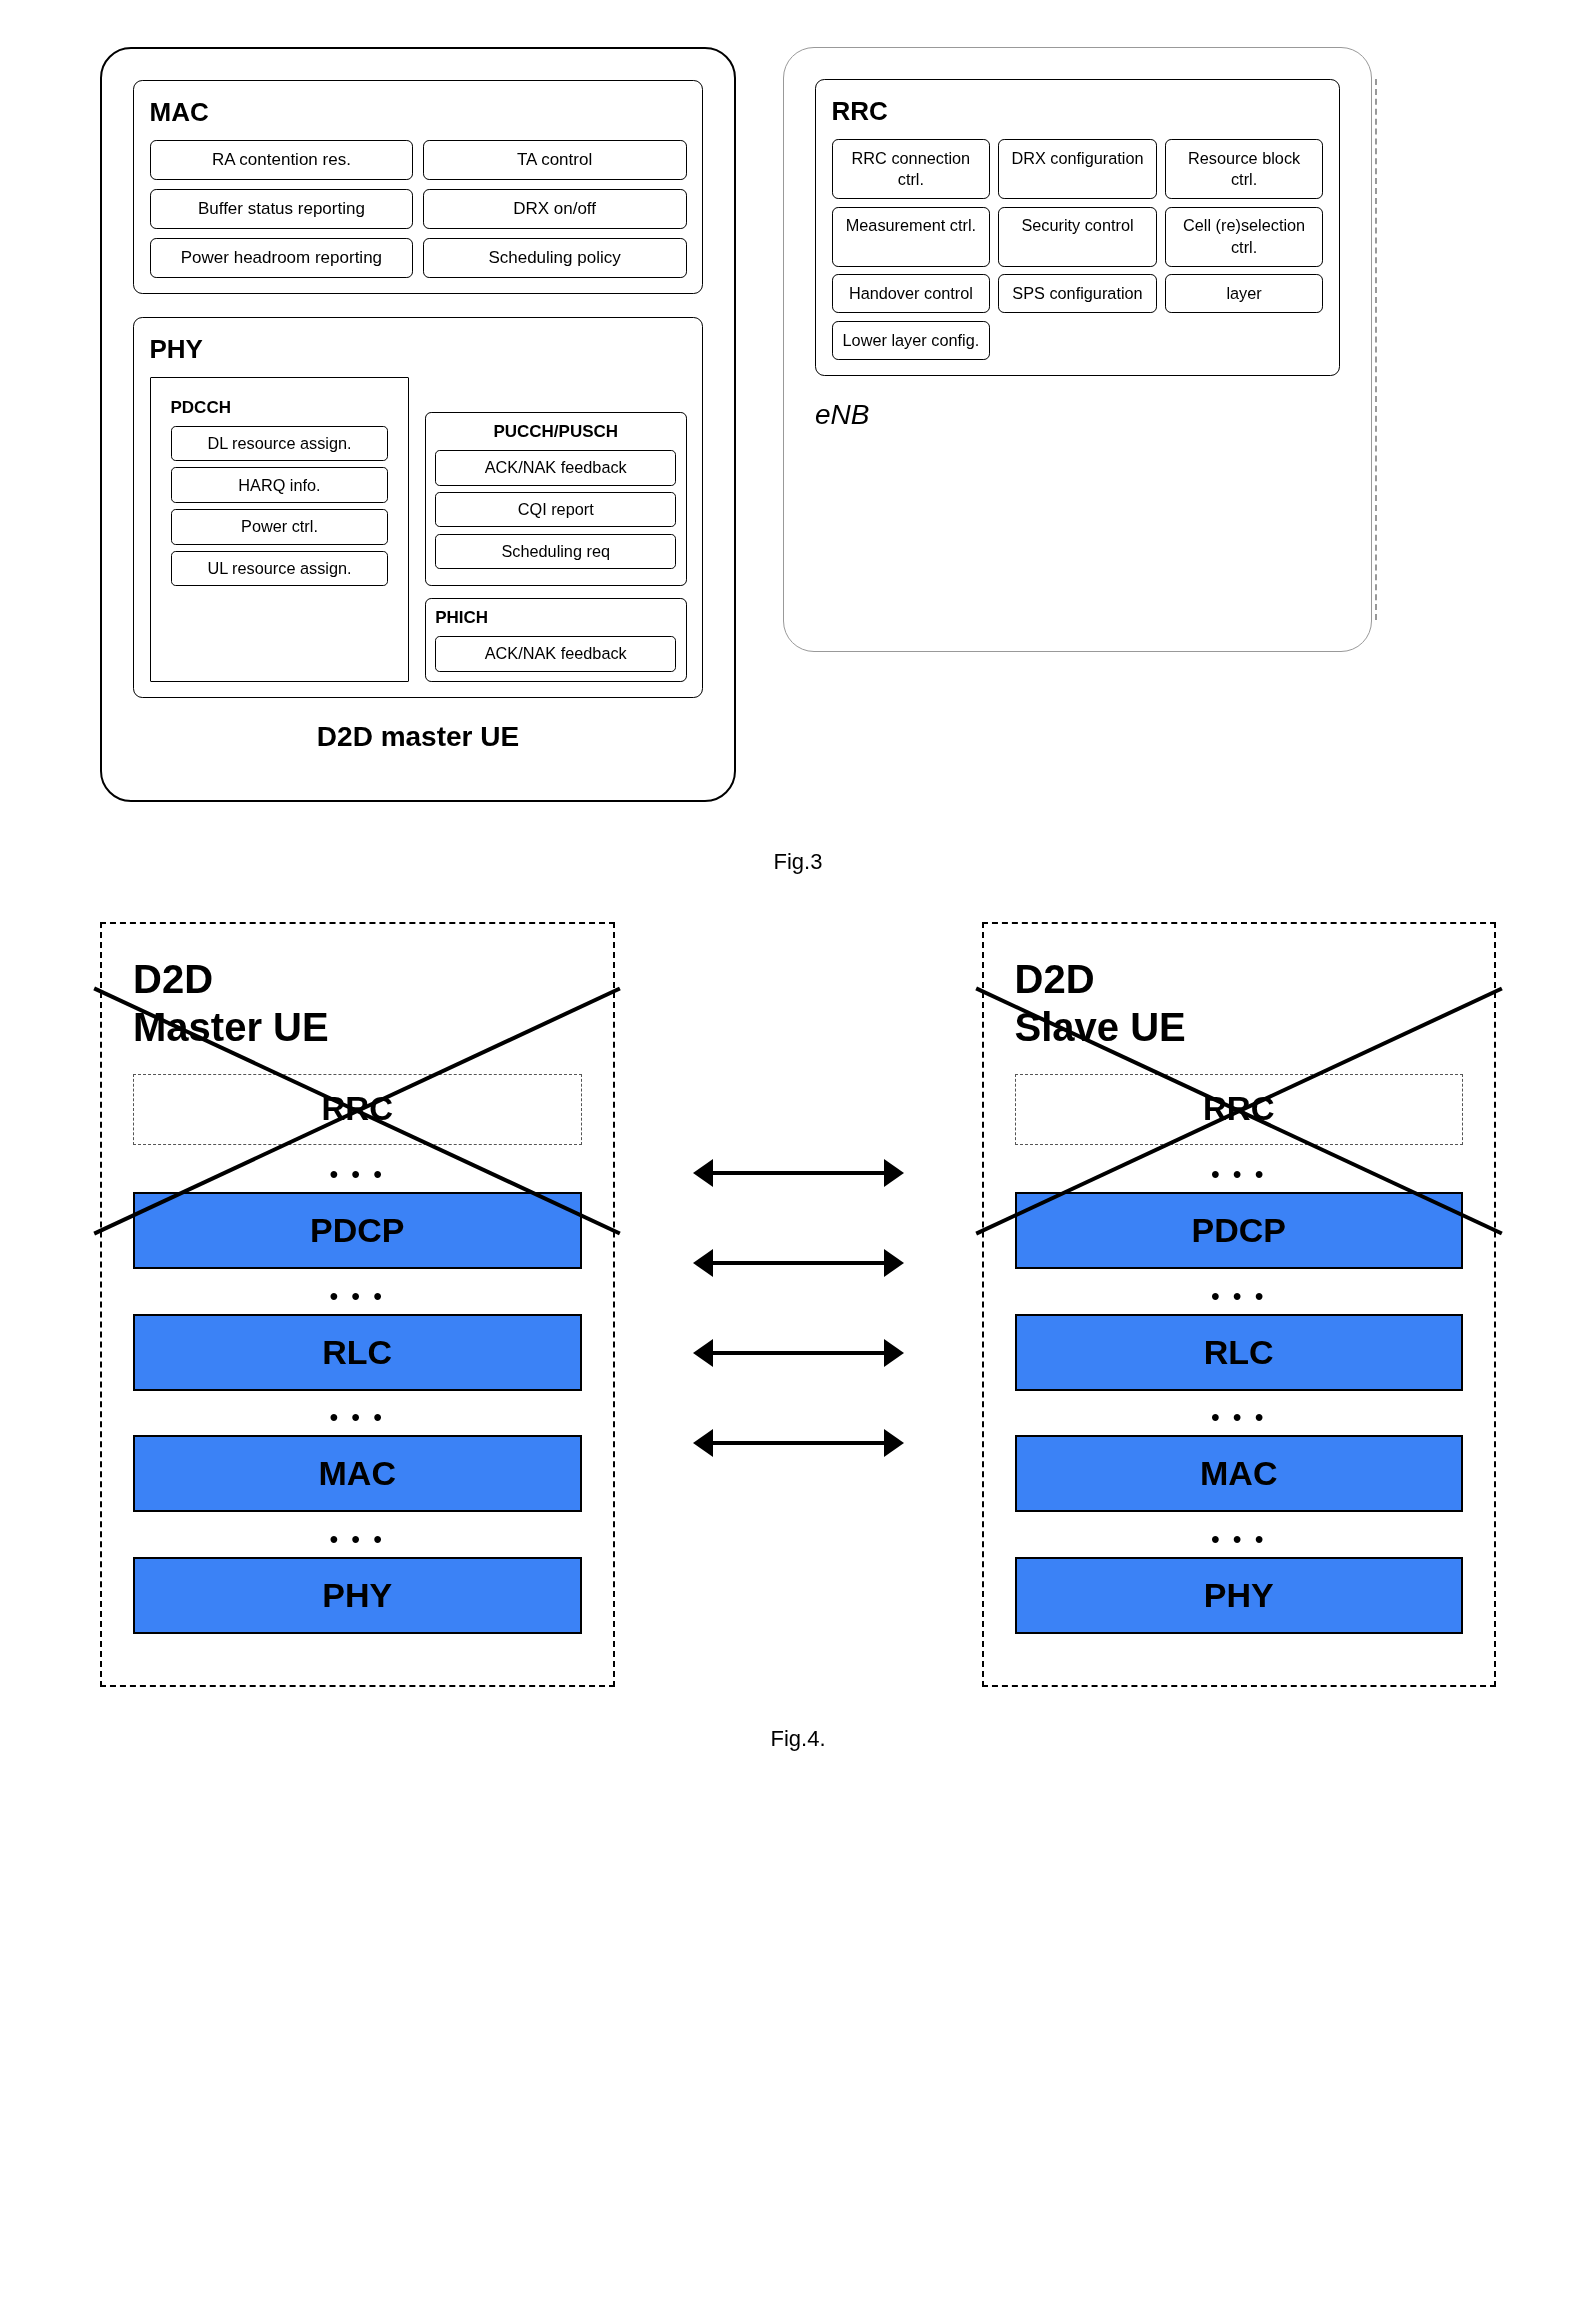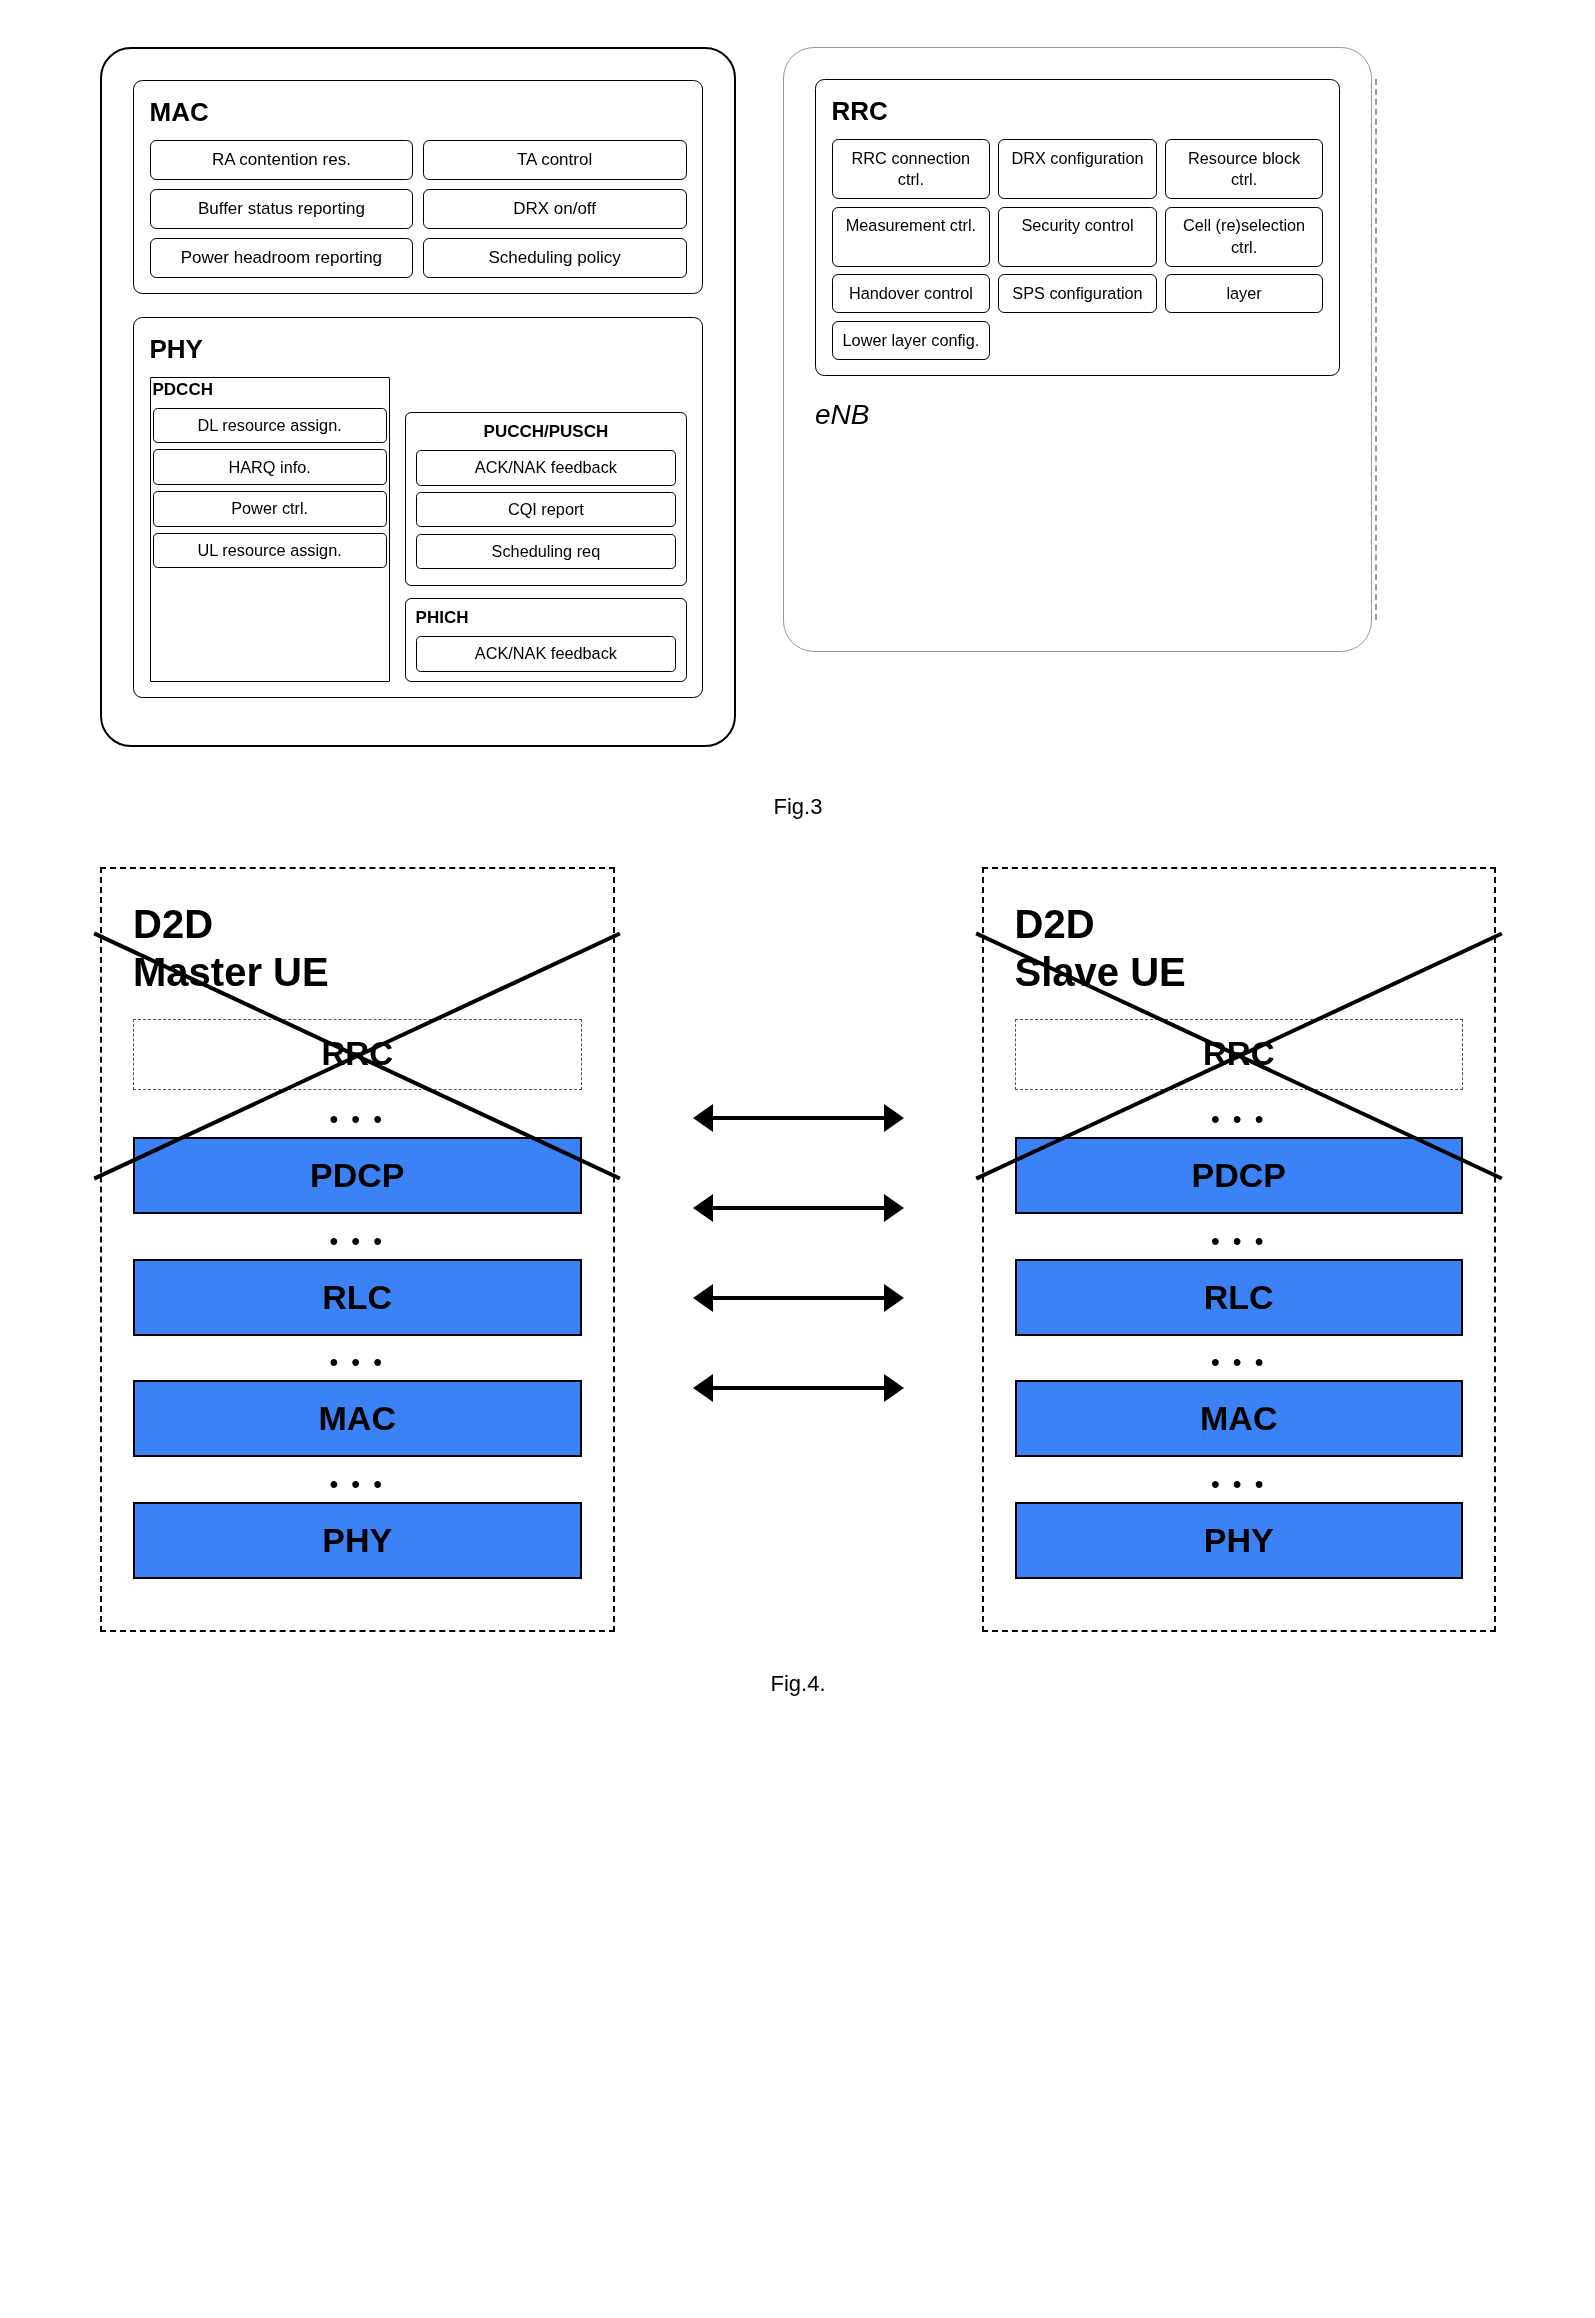--- a/index.html
+++ b/index.html
@@ -78,21 +78,21 @@
       margin-bottom: 12.4px;
     }
     .phy-inner {
       display: flex;
       flex-direction: row;
       gap: 15.5px;
     }
     .pdcch-box {
       border: 1.6px solid #000;
       border-radius: 1px;
-      padding: 2px;
+      padding: 20px;
       flex: 1;
     }
     .pdcch-title {
       font-size: 17px;
       font-weight: bold;
       margin-bottom: 7.8px;
     }
     .pdcch-cell {
       border: 1.6px solid #000;
       border-radius: 4.7px;
@@ -371,20 +371,21 @@
             <div class="pucch-cell">Scheduling req</div>
           </div>
           <div class="phich-box">
             <div class="phich-title">PHICH</div>
             <div class="phich-cell">ACK/NAK feedback</div>
           </div>
         </div>
       </div>
     </div>
 
+    <div class="d2d-master-label">D2D master UE</div>
   </div>
 
   <div class="enb-box">
     <div class="rrc-box">
       <div class="rrc-title">RRC</div>
       <div class="rrc-grid">
         <div class="rrc-cell">RRC connection ctrl.</div>
         <div class="rrc-cell">DRX configuration</div>
         <div class="rrc-cell">Resource block ctrl.</div>
         <div class="rrc-cell">Measurement ctrl.</div>

